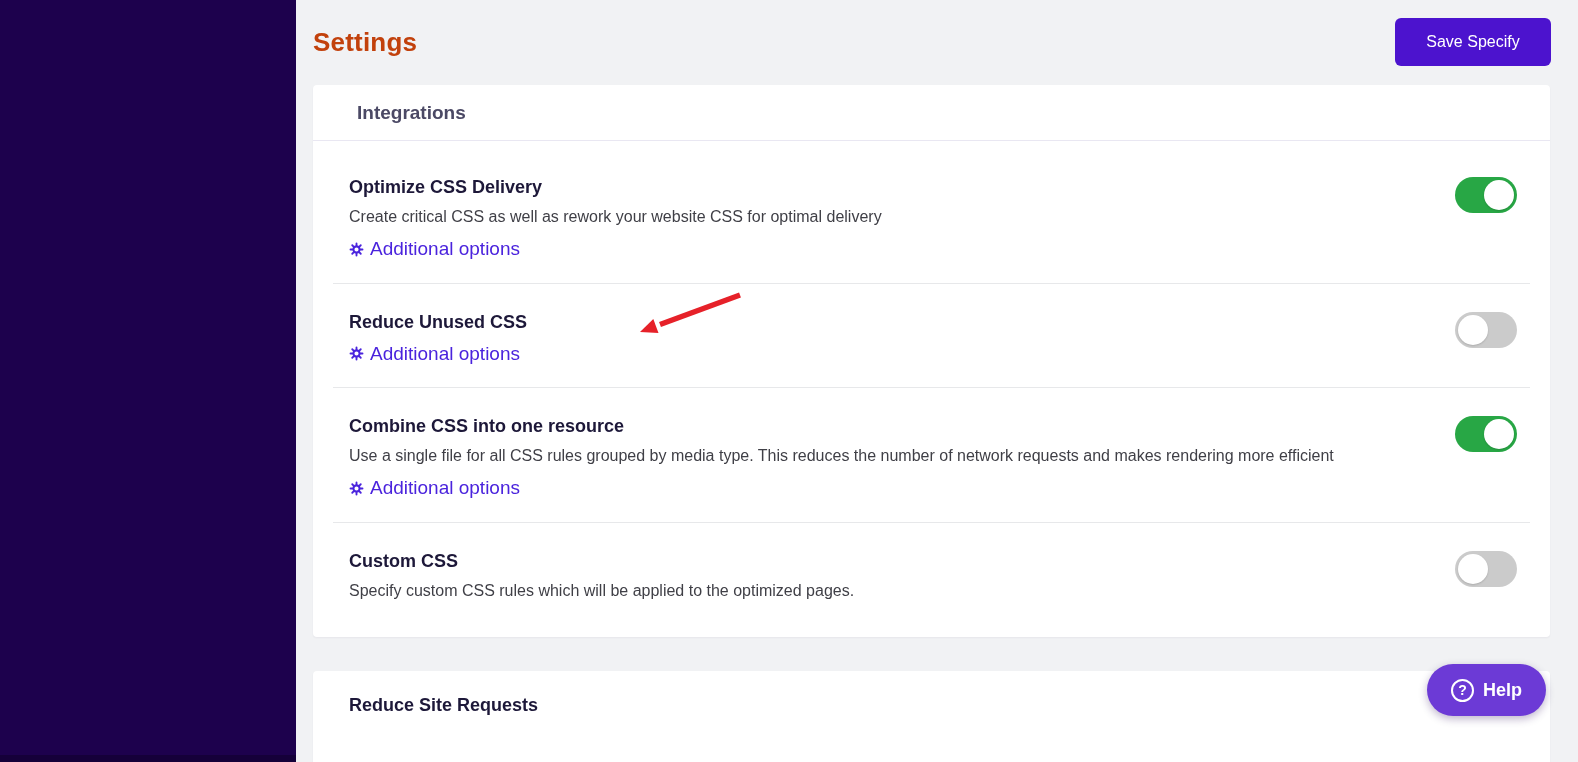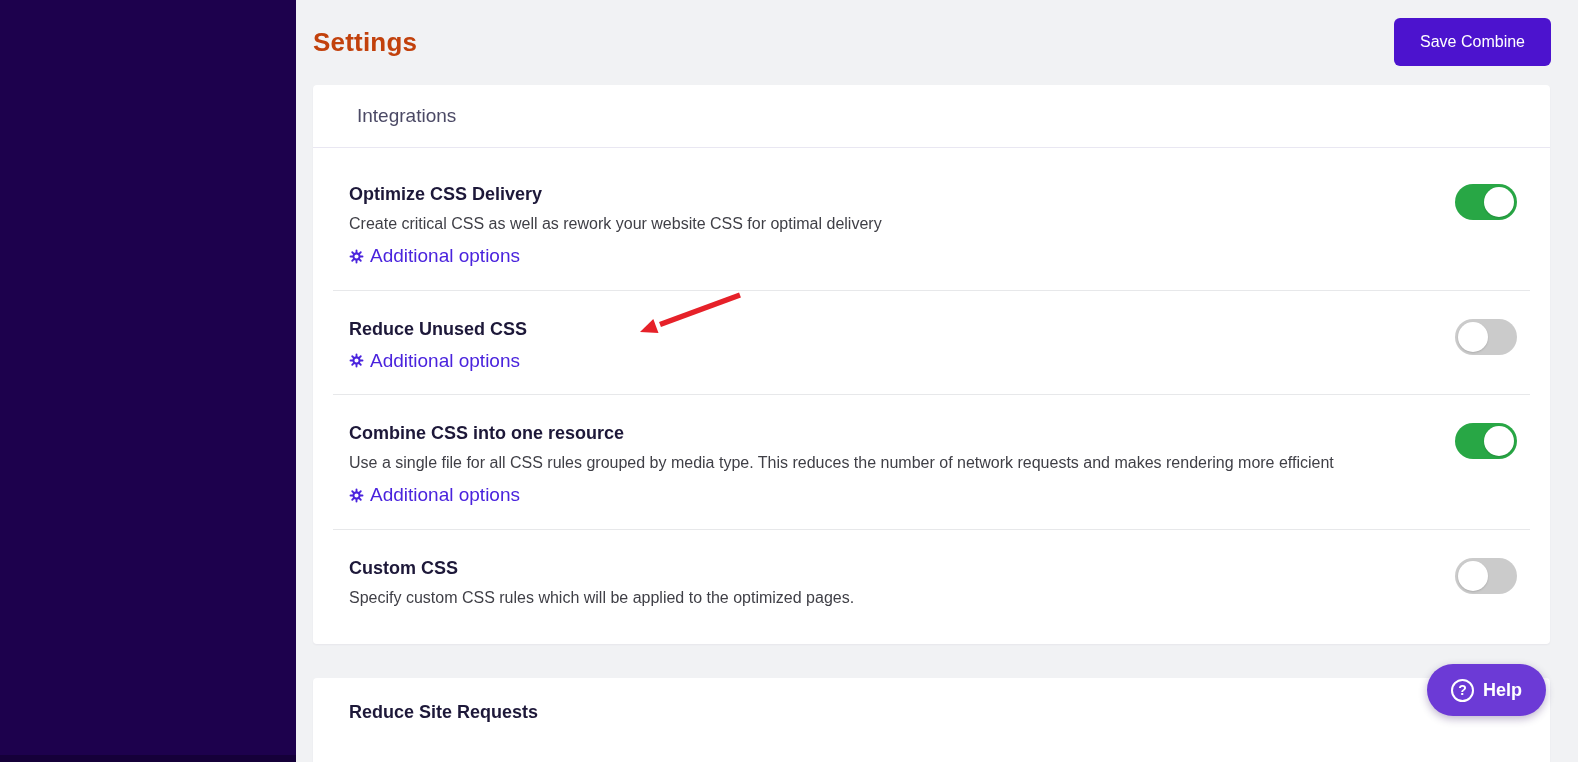--- a/index.html
+++ b/index.html
@@ -37,23 +37,24 @@
   }
 
   .content { padding: 0 28px 0 17px; }
 
   
   .card {
     background: #ffffff; border-radius: 4px;
     box-shadow: 0 1px 2px rgba(30, 20, 70, 0.05);
   }
   .card-header {
-    height: 63px; display: flex; align-items: center;
+    height: 56px; display: flex; align-items: center;
     padding-left: 44px; font-size: 19px; color: #4b4965;
     border-bottom: 1px solid #e9e7f2;
+    font-weight: bold;
   }
   .rows { padding: 8px 20px 4px 20px; }
   .row {
     display: flex; align-items: flex-start; justify-content: space-between;
     padding: 26px 13px 22px 16px; border-bottom: 1px solid #e7e8ea; gap: 15px;
   }
   .row:last-child { border-bottom: none; padding-bottom: 30px; }
   .row-main { max-width: 1100px; }
   .row-title {
     font-size: 18px; line-height: 24px; font-weight: 700; color: #1d1839;
@@ -113,21 +114,21 @@
 <div class="app">
 
   <aside class="sidebar">
     <div class="sidebar-footer"></div>
   </aside>
 
   <main class="main">
 
     <div class="topbar">
       <h1 class="page-title">Settings</h1>
-      <button class="save-btn">Save Combine</button>
+      <button class="save-btn">Save Specify</button>
     </div>
 
     <div class="content">
 
       <section class="card">
         <div class="card-header">Integrations</div>
 
         <div class="rows">
 
           <div class="row">

